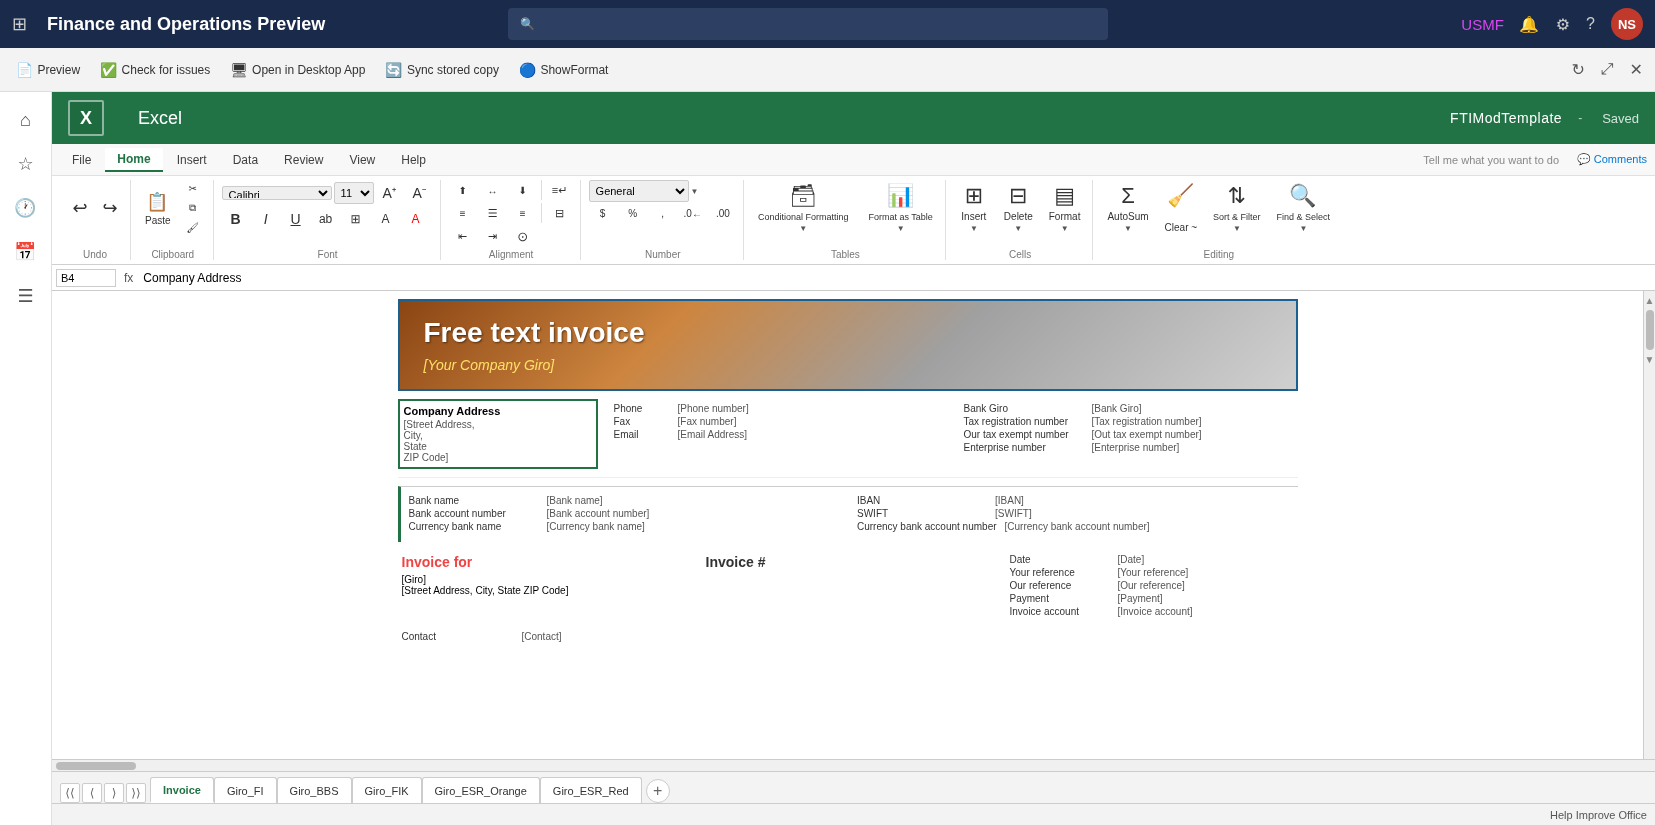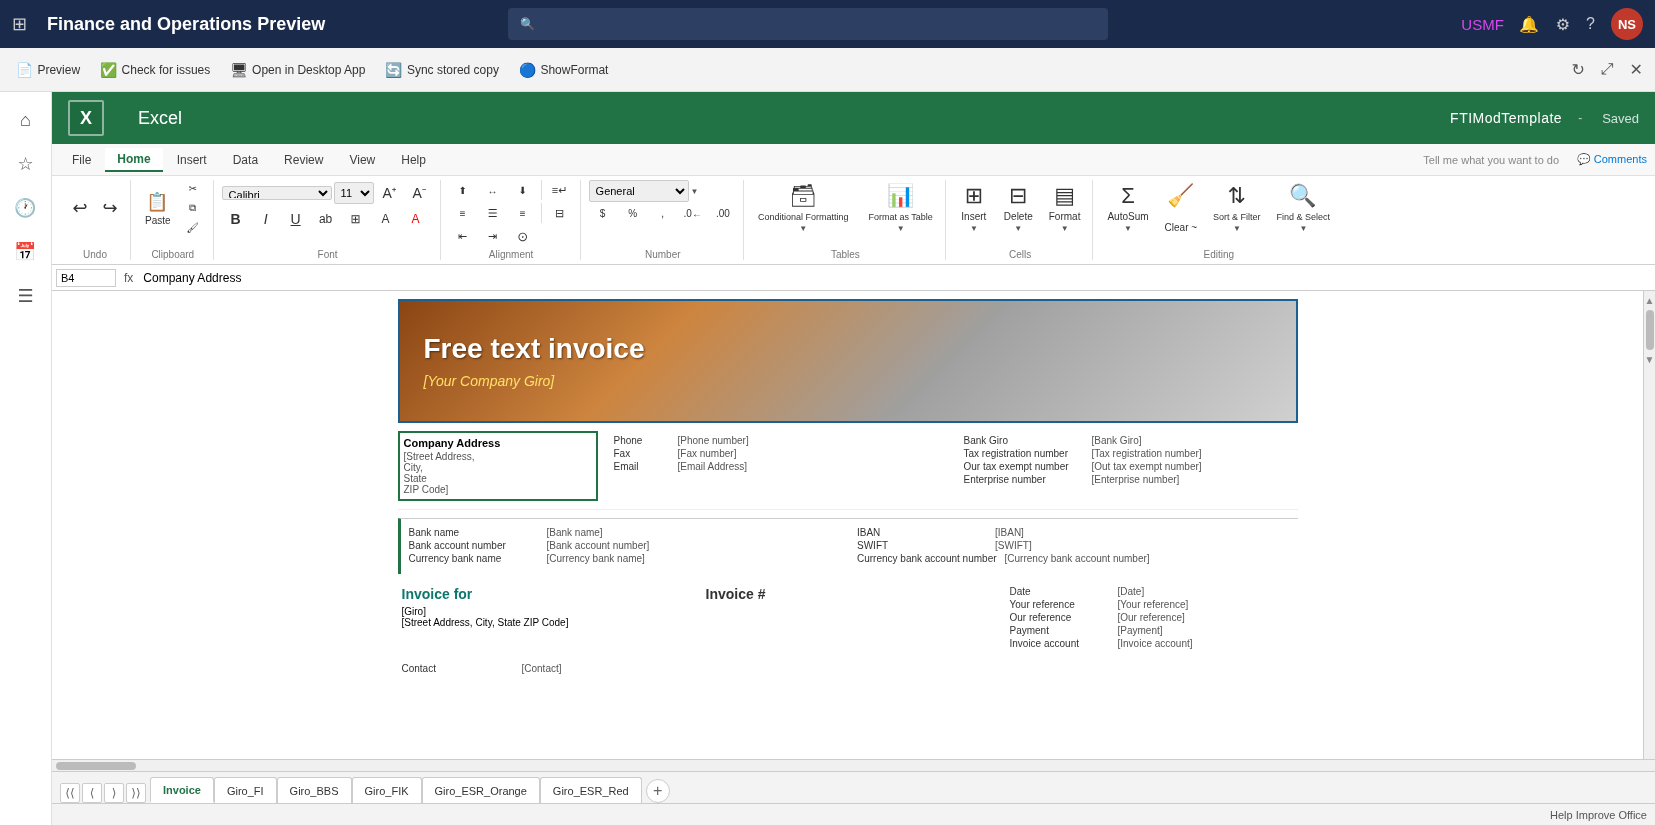--- a/index.html
+++ b/index.html
@@ -259,21 +259,21 @@
     .invoice-container {
       width: 900px;
       margin: 8px auto;
       background: white;
       font-size: 11px;
     }
 
     
     .invoice-banner {
       width: 100%;
-      height: 124px;
+      height: 92px;
       background: linear-gradient(135deg, #8B4513 0%, #cd853f 30%, #a0a0a0 60%, #d0d0d0 100%);
       position: relative;
       display: flex;
       flex-direction: column;
       justify-content: center;
       padding: 16px 24px;
       border: 2px solid #1a6090;
     }
     .invoice-banner h1 { color: white; font-size: 28px; font-weight: bold; text-shadow: 1px 1px 2px rgba(0,0,0,0.5); }
     .invoice-banner .company-name-placeholder { color: #ffe066; font-size: 14px; margin-top: 8px; font-style: italic; }
@@ -334,21 +334,21 @@
     .inv-invoice-section {
       display: flex;
       margin-top: 8px;
       gap: 0;
     }
     .inv-for-col {
       flex: 1;
       padding: 4px;
       font-size: 10px;
     }
-    .inv-for-col .inv-for-title { font-weight: bold; font-size: 14px; color: #0f766e; margin-bottom: 4px; }
+    .inv-for-col .inv-for-title { font-weight: bold; font-size: 14px; color: #ef4444; margin-bottom: 4px; }
     .inv-hash-col {
       flex: 1;
       padding: 4px 16px;
       font-size: 10px;
     }
     .inv-hash-col .inv-hash-title { font-weight: bold; font-size: 14px; color: #333; margin-bottom: 4px; }
     .inv-details-col {
       flex: 1;
       padding: 4px;
       font-size: 10px;

